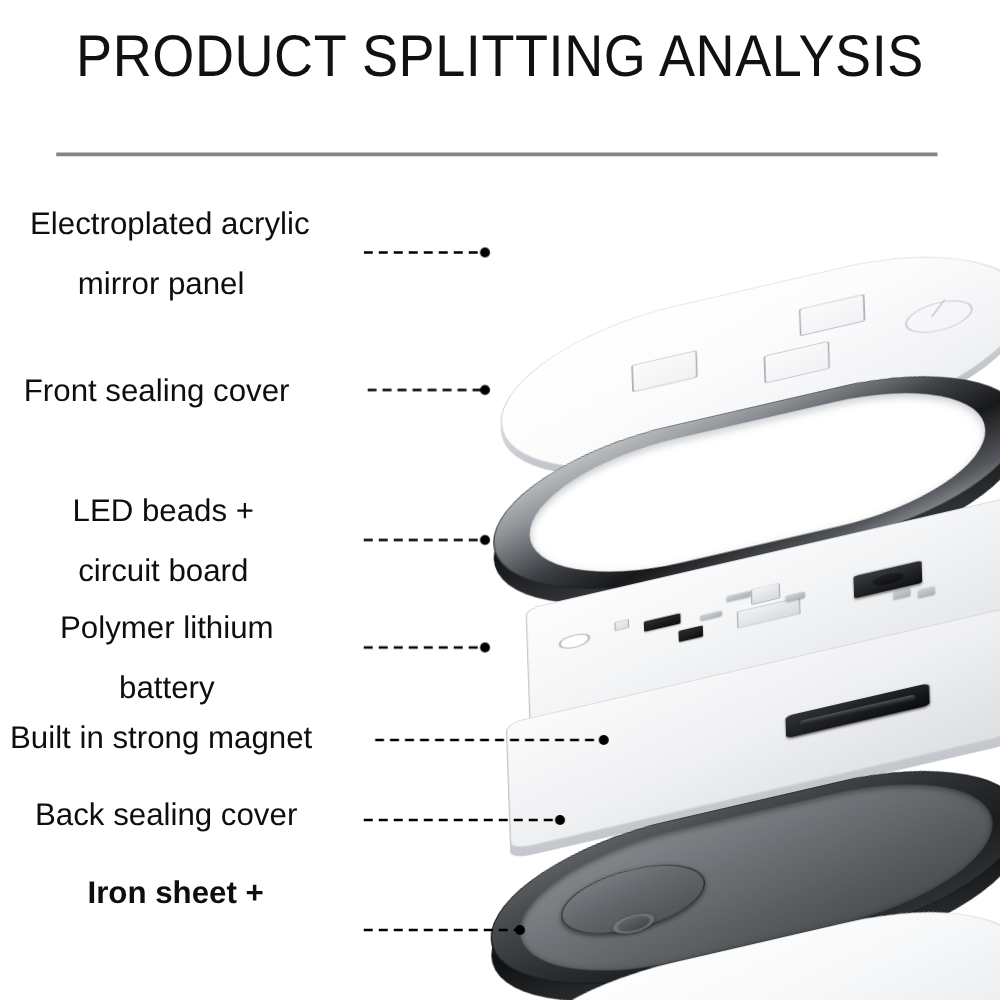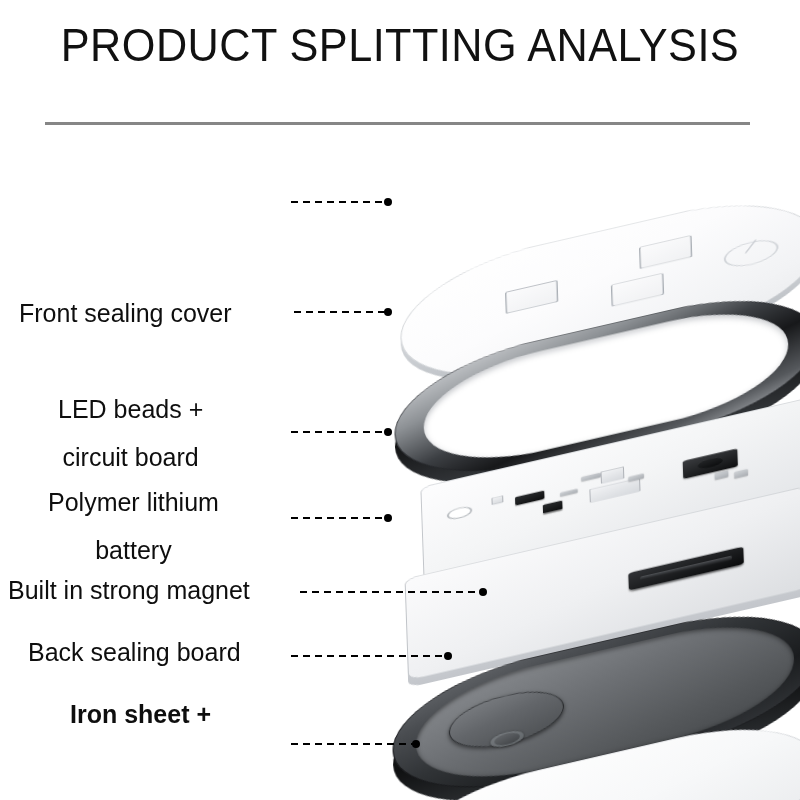--- a/index.html
+++ b/index.html
@@ -356,36 +356,40 @@
 
     <div class="layer" id="lay-iron">
       <div class="slab" style="inset:0;">
         <div class="side"></div>
         <div class="top"></div>
       </div>
     </div>
 
   </div>
 
+  <div class="label two-line" style="left:24px; top:155px;">
+    <div>Electroplated acrylic</div>
+    <div style="text-align:center; padding-right:14px;">mirror panel</div>
+  </div>
 
   <div class="label" style="left:19px; top:295px;">Front sealing cover</div>
 
   <div class="label two-line" style="left:58px; top:385px;">
     <div style="text-align:center;">LED beads +</div>
     <div style="text-align:center;">circuit board</div>
   </div>
 
   <div class="label two-line" style="left:48px; top:478px;">
     <div>Polymer lithium</div>
     <div style="text-align:center;">battery</div>
   </div>
 
   <div class="label" style="left:8px; top:572px;">Built in strong magnet</div>
 
-  <div class="label" style="left:28px; top:634px;">Back sealing board</div>
+  <div class="label" style="left:28px; top:634px;">Back sealing cover</div>
 
   <div class="label two-line" style="left:26px; top:690px;">
     <div style="text-align:center; padding-left:44px;font-weight:bold;">Iron sheet +</div>
   </div>
 
   <div class="leader" style="left: 291px; top: 201px; width: 98px;">
       <span class="dot"></span>
     </div>
   <div class="leader" style="left: 294px; top: 311px; width: 95px;">
       <span class="dot"></span>

